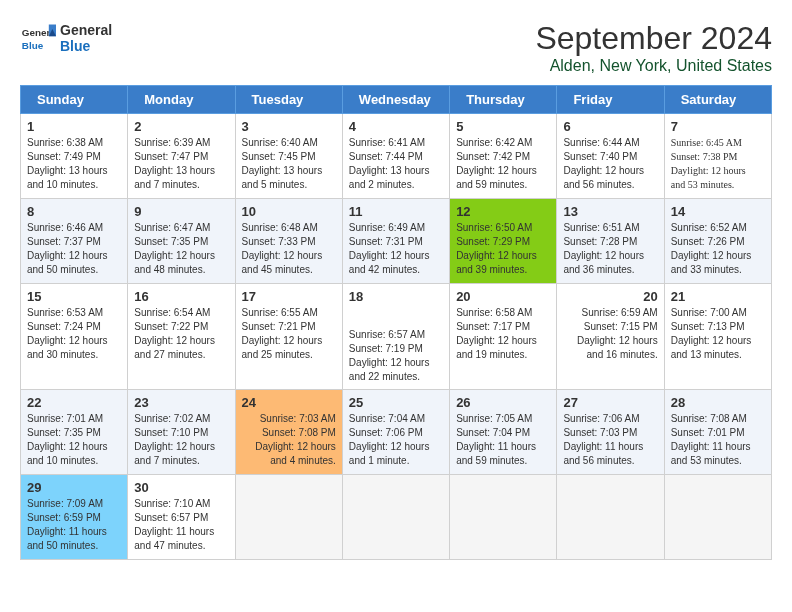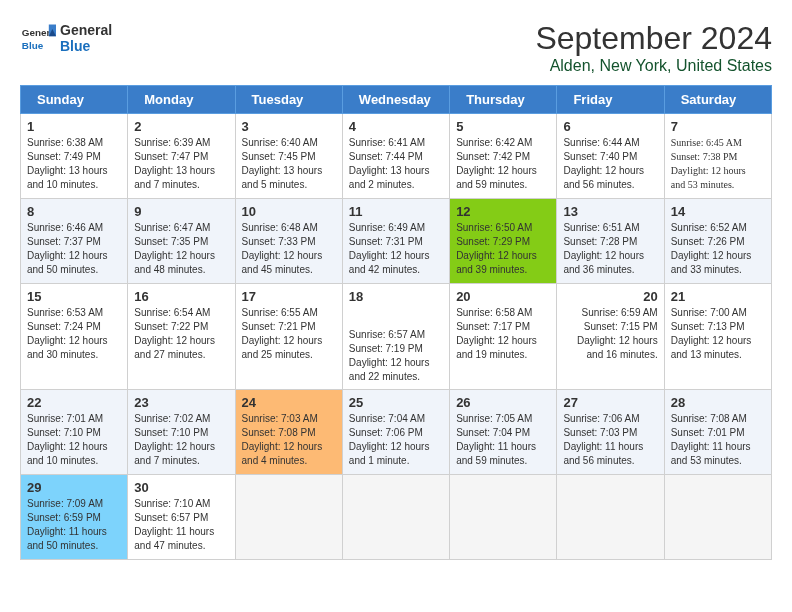--- a/index.html
+++ b/index.html
@@ -266,34 +266,34 @@
           <div class="day-info" style="white-space: pre-line;">Sunrise: 7:00 AM
 Sunset: 7:13 PM
 Daylight: 12 hours
 and 13 minutes.</div>
         </td>
       </tr>
       <tr>
         <td style="background-color: rgb(240, 244, 250);">
           <span class="day-number">22</span>
           <div class="day-info" style="white-space: pre-line;">Sunrise: 7:01 AM
-Sunset: 7:10 PM
+Sunset: 7:35 PM
 Daylight: 12 hours
 and 10 minutes.</div>
         </td>
         <td style="background-color: rgb(240, 244, 250);">
           <span class="day-number">23</span>
           <div class="day-info" style="white-space: pre-line;">Sunrise: 7:02 AM
 Sunset: 7:10 PM
 Daylight: 12 hours
 and 7 minutes.</div>
         </td>
         <td style="background-color: #fdba74;">
           <span class="day-number">24</span>
-          <div class="day-info" style="white-space: pre-line;">Sunrise: 7:03 AM
+          <div class="day-info" style="white-space: pre-line; text-align: right;">Sunrise: 7:03 AM
 Sunset: 7:08 PM
 Daylight: 12 hours
 and 4 minutes.</div>
         </td>
         <td style="background-color: rgb(240, 244, 250);">
           <span class="day-number">25</span>
           <div class="day-info" style="white-space: pre-line;">Sunrise: 7:04 AM
 Sunset: 7:06 PM
 Daylight: 12 hours
 and 1 minute.</div>

